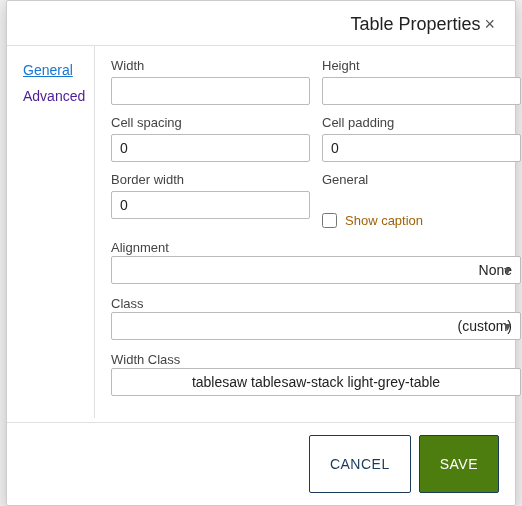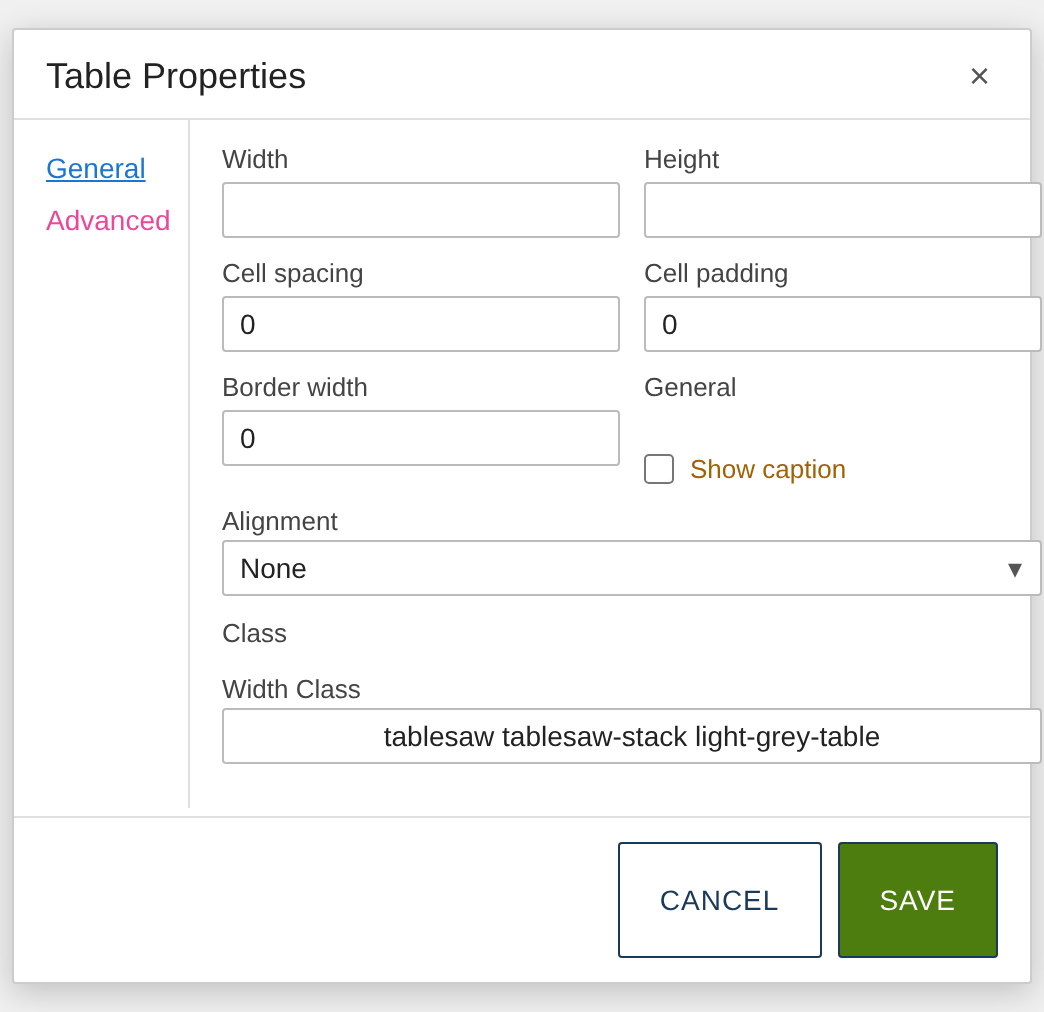--- a/index.html
+++ b/index.html
@@ -21,21 +21,21 @@
     .dialog {
       background: #fff;
       width: 510px;
       border: 1px solid #ccc;
       box-shadow: 0 4px 16px rgba(0,0,0,0.2);
       border-radius: 2px;
     }
 
     .dialog-header {
       display: flex;
-      justify-content: space-between;
+      justify-content: flex-end;
       align-items: center;
       padding: 12px 16px 10px 16px;
       border-bottom: 1px solid #e0e0e0;
     }
 
     .dialog-title {
       font-size: 18px;
       font-weight: 500;
       color: #222;
     }
@@ -59,21 +59,21 @@
       width: 88px;
       padding: 12px 8px;
       border-right: 1px solid #e0e0e0;
       flex-shrink: 0;
     }
 
     .sidebar-item {
       display: block;
       padding: 4px 8px;
       font-size: 14px;
-      color: #ec4899;
+      color: #4c1d95;
       cursor: pointer;
       text-decoration: none;
       border-radius: 2px;
       margin-bottom: 2px;
     }
 
     .sidebar-item.active {
       color: #1976d2;
       font-weight: 400;
       text-decoration: underline;
@@ -117,20 +117,21 @@
       border-radius: 2px;
       padding: 5px 8px;
       font-size: 14px;
       color: #222;
       outline: none;
       background: #fff;
       appearance: none;
       -webkit-appearance: none;
       width: 100%;
       cursor: pointer;
+      text-align: right;
     }
 
     .select-wrapper {
       position: relative;
       width: 100%;
     }
 
     .select-wrapper::after {
       content: '▾';
       position: absolute;
@@ -270,20 +271,26 @@
             <option>None</option>
             <option>Left</option>
             <option>Center</option>
             <option>Right</option>
           </select>
         </div>
       </div>
 
       <div class="form-full-row">
         <label class="form-label">Class</label>
+        <div class="select-wrapper">
+          <select class="form-select">
+            <option>(custom)</option>
+            <option>Default</option>
+          </select>
+        </div>
       </div>
 
       <div class="form-full-row">
         <label class="form-label">Width Class</label>
         <input type="text" class="form-input full-width" value="tablesaw tablesaw-stack light-grey-table" style="">
       </div>
 
     </div>
   </div>
 

